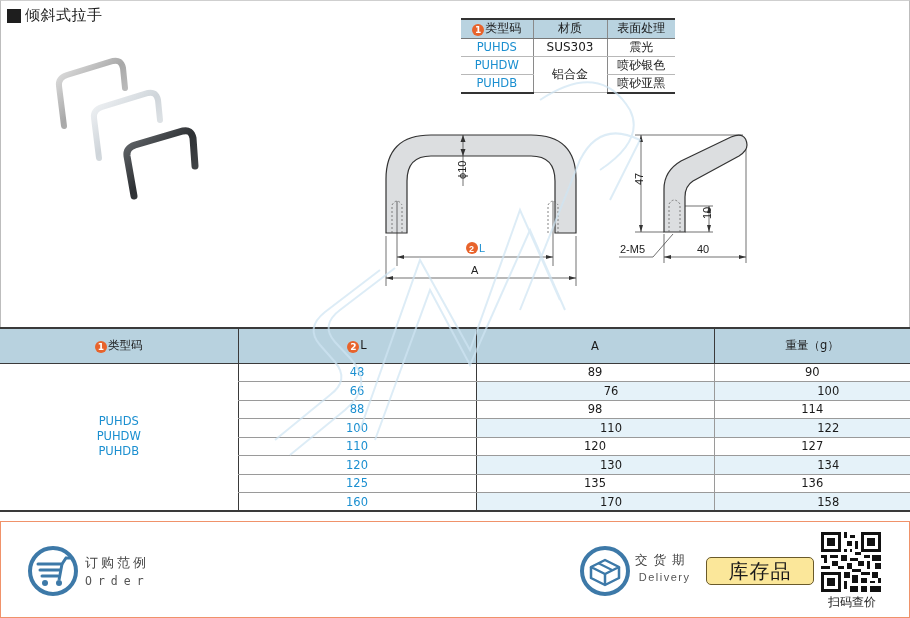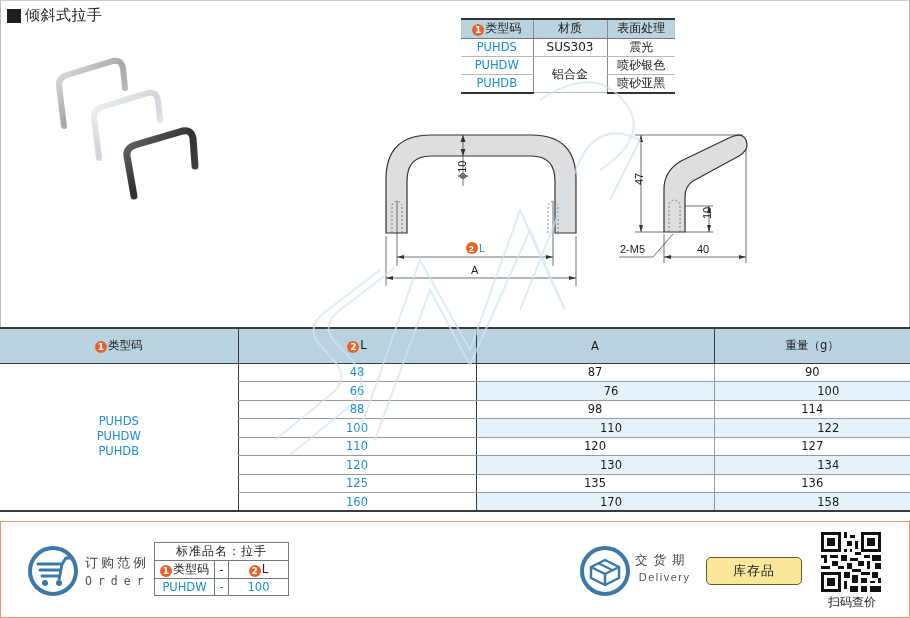--- a/index.html
+++ b/index.html
@@ -92,23 +92,23 @@
     .order-table td { border: 1px solid #777; height: 17px; padding: 0 3px; }
     .order-table .hdr { letter-spacing: 1px; }
     .order-table .blue { color: #1b8fd0; font-size: 11.5px; }
 
     .delivery-icon { position: absolute; left: 578px; top: 23px; width: 52px; height: 52px; }
     .delivery-text { position: absolute; left: 634px; top: 30px; font-size: 12.5px; color: #444; text-align: right; }
     .delivery-text .cn { letter-spacing: 6px; }
     .delivery-text .en { font-family: Liberation Sans, sans-serif; font-size: 11px; letter-spacing: 1.5px; margin-top: 2px; color: #555; }
 
     .stock-badge {
-      position: absolute; left: 705px; top: 35px; width: 96px; height: 28px;
+      position: absolute; left: 705px; top: 35px; width: 108px; height: 28px;
       background: #fbe79a; border: 1px solid #6a5a2a; border-radius: 5px;
-      font-size: 13px; text-align: center; line-height: 26px; color: #1a1a1a; letter-spacing: 1px;
+      font-size: 20px; text-align: center; line-height: 26px; color: #1a1a1a; letter-spacing: 1px;
     }
     .qr { position: absolute; left: 820px; top: 10px; width: 60px; height: 60px; }
     .qr-label { position: absolute; left: 818px; top: 72px; width: 66px; text-align: center; font-size: 12px; color: #222; }
   </style>
 </head>
 <body>
 
 <div class="top-panel">
 
   <div class="page-title">
@@ -260,21 +260,21 @@
     </tr>
   </thead>
   <tbody>
     <tr>
       <td class="code-cell" rowspan="8">
         <div>PUHDS</div>
         <div>PUHDW</div>
         <div>PUHDB</div>
       </td>
       <td class="l-cell">48</td>
-      <td class="a-cell">87</td>
+      <td class="a-cell">89</td>
       <td class="w-cell">90</td>
     </tr>
     <tr class="alt">
       <td class="l-cell">66</td>
       <td class="a-cell">76</td>
       <td class="w-cell">100</td>
     </tr>
     <tr>
       <td class="l-cell">88</td>
       <td class="a-cell">98</td>
@@ -317,41 +317,20 @@
     <line x1="15" y1="31" x2="31" y2="31" stroke="#3d79a8" stroke-width="3" stroke-linecap="round"></line>
     <path d="M35 19 L32 35" stroke="#3d79a8" stroke-width="3"></path>
     <circle cx="18" cy="38" r="3" fill="#3d79a8"></circle>
       <circle cx="32" cy="38" r="3" fill="#3d79a8"></circle>
   </svg>
   <div class="order-text">
     <div class="cn">订购范例</div>
     <div class="en">Order</div>
   </div>
 
-  <table class="order-table">
-    <tbody>
-        <tr>
-      <td colspan="3" class="hdr">标准品名：拉手</td>
-    </tr>
-    <tr>
-      <td style="width:60px">
-        <span class="badge">1</span><span>类型码</span>
-      </td>
-      <td style="width:14px">-</td>
-      <td style="width:60px">
-        <span class="badge">2</span><span>L</span>
-      </td>
-    </tr>
-    <tr>
-      <td class="blue">PUHDW</td>
-      <td class="blue">-</td>
-      <td class="blue">100</td>
-    </tr>
-  </tbody>
-    </table>
 
   <svg class="delivery-icon" viewBox="0 0 52 52">
     <circle cx="26" cy="26" r="23" fill="none" stroke="#3d79a8" stroke-width="4"></circle>
     <path d="M12 22 L26 15 L40 22 L26 29 Z" fill="none" stroke="#3d79a8" stroke-width="2.5" stroke-linejoin="round"></path>
     <path d="M12 22 L12 33 L26 40 L40 33 L40 22" fill="none" stroke="#3d79a8" stroke-width="2.5" stroke-linejoin="round"></path>
     <line x1="26" y1="29" x2="26" y2="40" stroke="#3d79a8" stroke-width="2.5"></line>
     <path d="M19 18 L33 25" stroke="#3d79a8" stroke-width="2"></path>
   </svg>
   <div class="delivery-text">
     <div class="cn">交货期</div>

